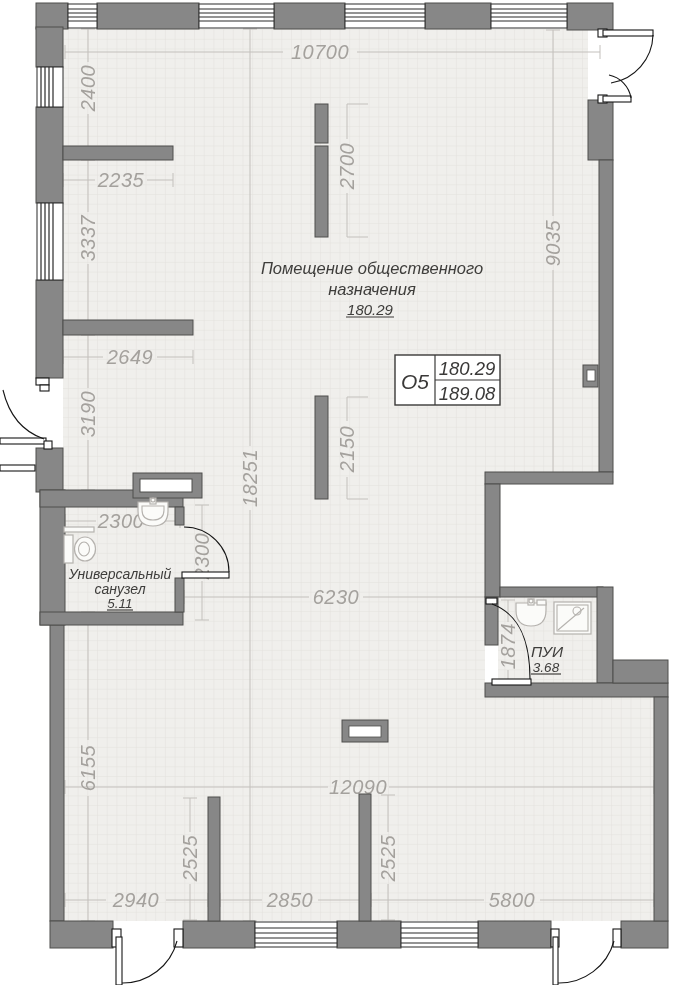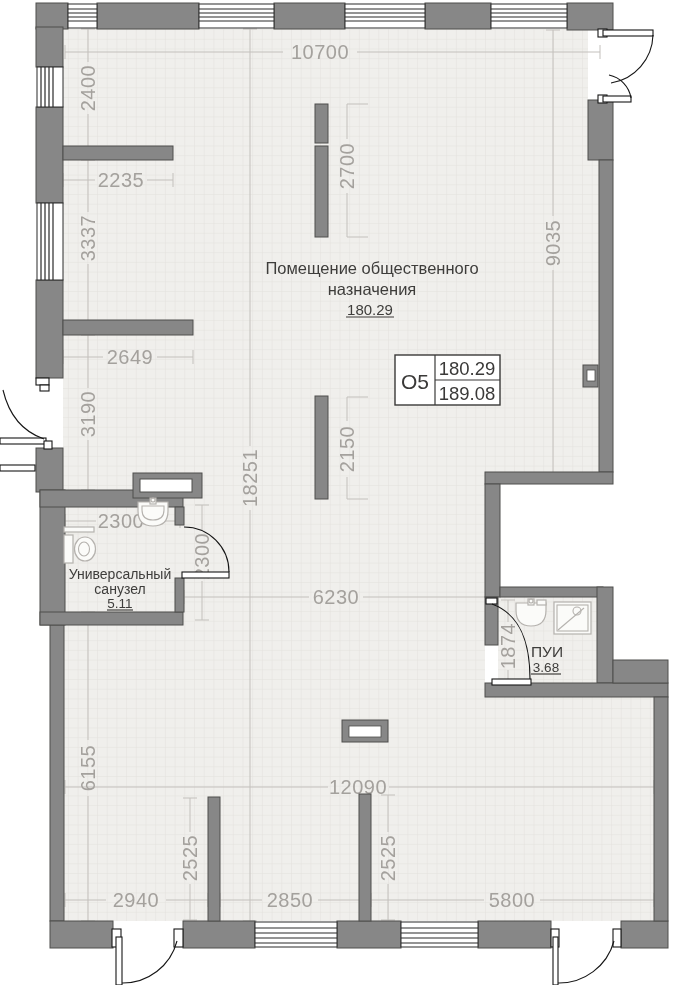--- a/index.html
+++ b/index.html
@@ -1,16 +1,16 @@
 <!DOCTYPE html>
 <html><head>
 <meta charset="utf-8">
 <style>
   html,body{margin:0;padding:0;background:#ffffff;}
-  .stage{width:683px;height:985px;position:relative;background:#ffffff;overflow:hidden;}
+  .stage{width:683px;height:985px;position:relative;background:#ffffff;overflow:hidden;font-style:italic;}
   svg{display:block;}
   text{font-family:"Liberation Sans","DejaVu Sans",sans-serif;dominant-baseline:central;}
   .dimtxt{fill:#a4a19d;font-size:20px;letter-spacing:0.5px;}
   .dimline{stroke:#c3c0bc;stroke-width:1;fill:none;}
   .wall{fill:#878787;stroke:#4e4e4c;stroke-width:1;}
   .winframe{fill:#ffffff;stroke:#2b2b2b;stroke-width:1;}
   .winline{stroke:#2b2b2b;stroke-width:1.2;fill:none;}
   .doorln{stroke:#161616;stroke-width:1.1;fill:none;}
   .doorleaf{fill:#ffffff;stroke:#161616;stroke-width:1.1;}
   .fixture{fill:#fbfbf9;stroke:#b5b2ae;stroke-width:1.2;}

